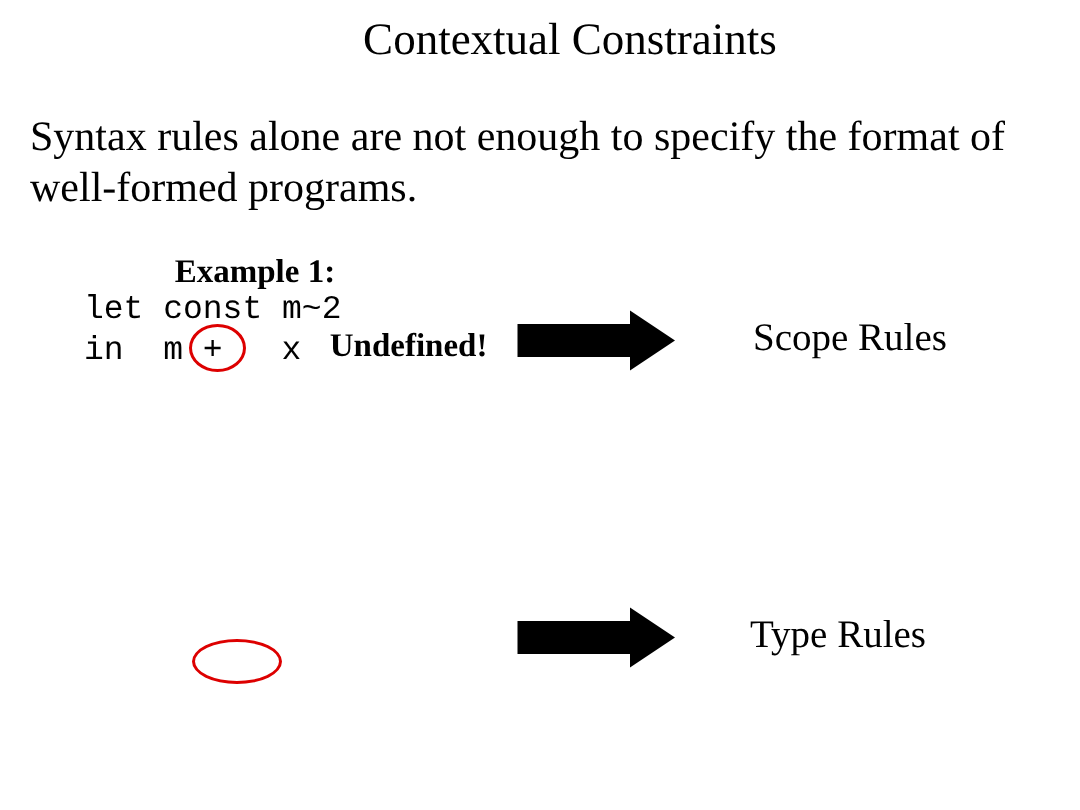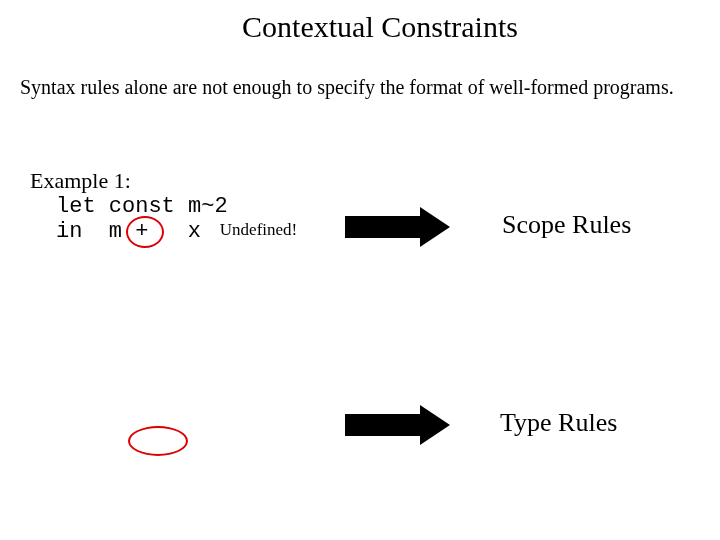--- a/index.html
+++ b/index.html
@@ -23,37 +23,38 @@
     width: 720px;
     text-align: center;
     font-size: 30px;
     padding-left: 20px;
   }
   .intro {
     position: absolute;
     top: 75px;
     left: 20px;
     width: 660px;
-    font-size: 20px;
+    font-size: 28px;
     line-height: 1.2;
   }
   .ex-label {
-    font-weight: normal;
+    font-weight: bold;
     font-size: 22px;
+    text-align: center;
   }
   .code {
     font-family: "Courier New", Courier, monospace;
     font-size: 22px;
     white-space: pre;
     line-height: 1.15;
     margin-left: 26px;
   }
   .annot {
-    font-weight: normal;
-    font-size: 17px;
+    font-weight: bold;
+    font-size: 22px;
     font-family: "Times New Roman", Times, serif;
   }
   
   .oval {
     position: absolute;
     border: 2px solid #d00;
     border-radius: 50%;
   }
   
   .arrow {

